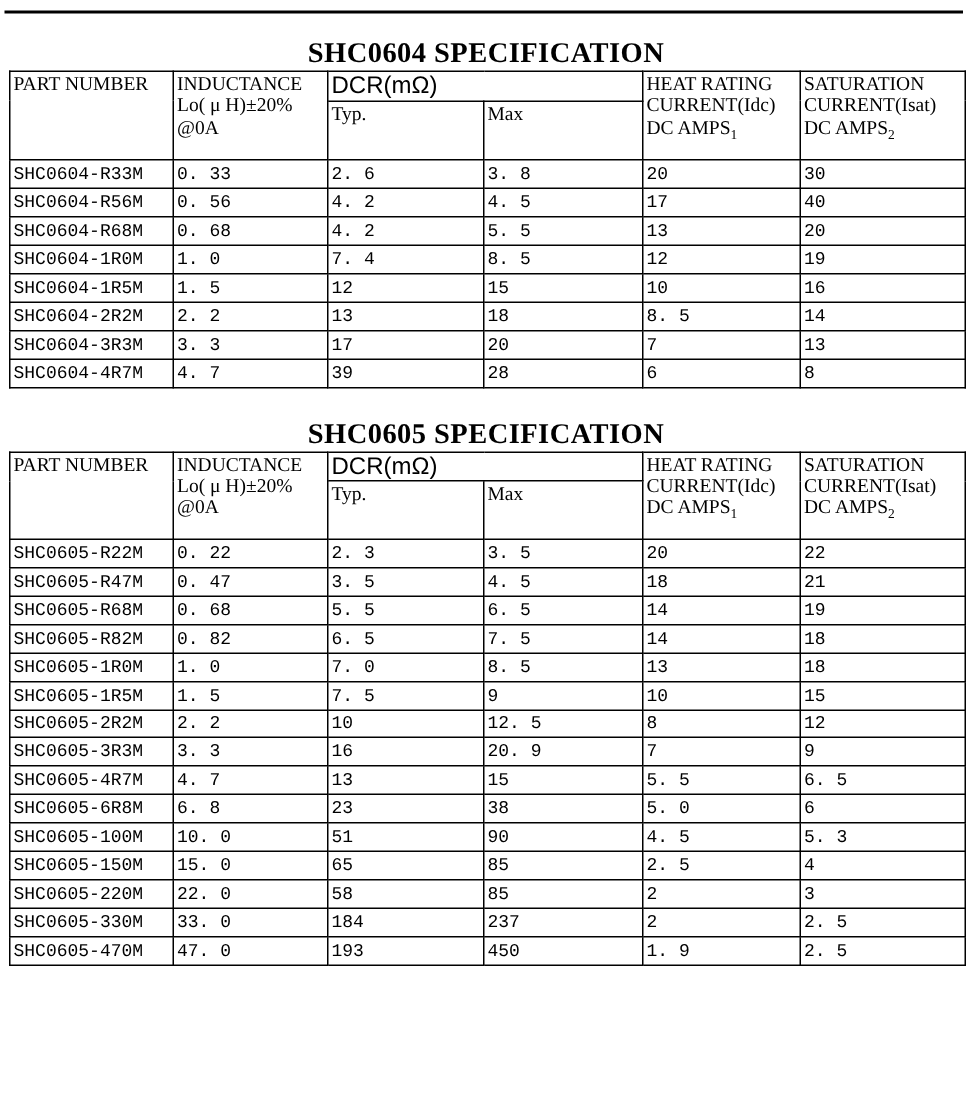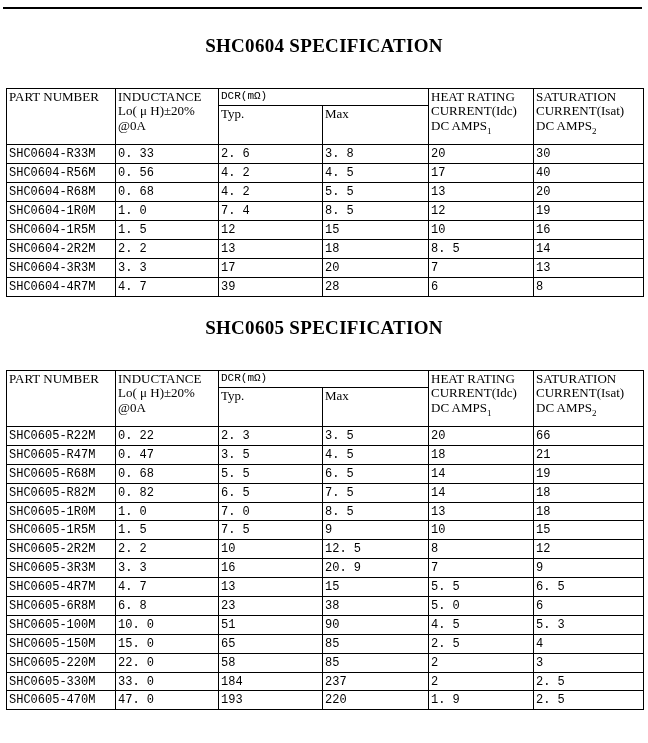--- a/index.html
+++ b/index.html
@@ -21,47 +21,46 @@
     background: #000000;
   }
   .spec-title {
     text-align: center;
     font-family: "Liberation Serif", serif;
     font-weight: bold;
     font-size: 19px;
     letter-spacing: 0.3px;
     margin: 0;
   }
-  .title-1 { margin-top: 26px; }
+  .title-1 { margin-top: 16px; }
   .title-2 { margin-top: 20px; }
   table.spec-table {
     border-collapse: collapse;
     table-layout: fixed;
     margin-left: 6px;
-    margin-top: 31px;
     width: 637px;
   }
   .spec-table th, .spec-table td {
     border: 1px solid #000000;
     padding: 0 2px;
     overflow: hidden;
     white-space: nowrap;
   }
   .spec-table th {
     font-weight: normal;
     text-align: left;
     vertical-align: top;
     font-family: "Liberation Serif", serif;
     font-size: 13px;
     line-height: 1.1;
     padding-top: 1px;
   }
   .spec-table th.mono-hdr {
-    font-family: Liberation Mono, monospace;
-    font-size: 11px;
+    font-family: Liberation Sans, sans-serif;
+    font-size: 16px;
   }
   .hdr-top-row { height: 17px; }
   .hdr-sub-row { height: 39px; }
   .spec-table td {
     font-family: "Liberation Mono", monospace;
     font-size: 12px;
     vertical-align: middle;
   }
   .t1 tbody td { height: 18px; }
   .t2 tbody td { height: 17.9px; }
@@ -218,21 +217,21 @@
     </tr>
   </thead>
   <tbody>
 
   <tr>
       <td>SHC0605-R22M</td>
       <td>0. 22</td>
       <td>2. 3</td>
       <td>3. 5</td>
       <td>20</td>
-      <td>66</td>
+      <td>22</td>
     </tr>
       <tr>
       <td>SHC0605-R47M</td>
       <td>0. 47</td>
       <td>3. 5</td>
       <td>4. 5</td>
       <td>18</td>
       <td>21</td>
     </tr>
       <tr>
@@ -328,18 +327,18 @@
       <td>33. 0</td>
       <td>184</td>
       <td>237</td>
       <td>2</td>
       <td>2. 5</td>
     </tr>
       <tr>
       <td>SHC0605-470M</td>
       <td>47. 0</td>
       <td>193</td>
-      <td>220</td>
+      <td>450</td>
       <td>1. 9</td>
       <td>2. 5</td>
     </tr>
     </tbody>
 </table>
 
 </body></html>

